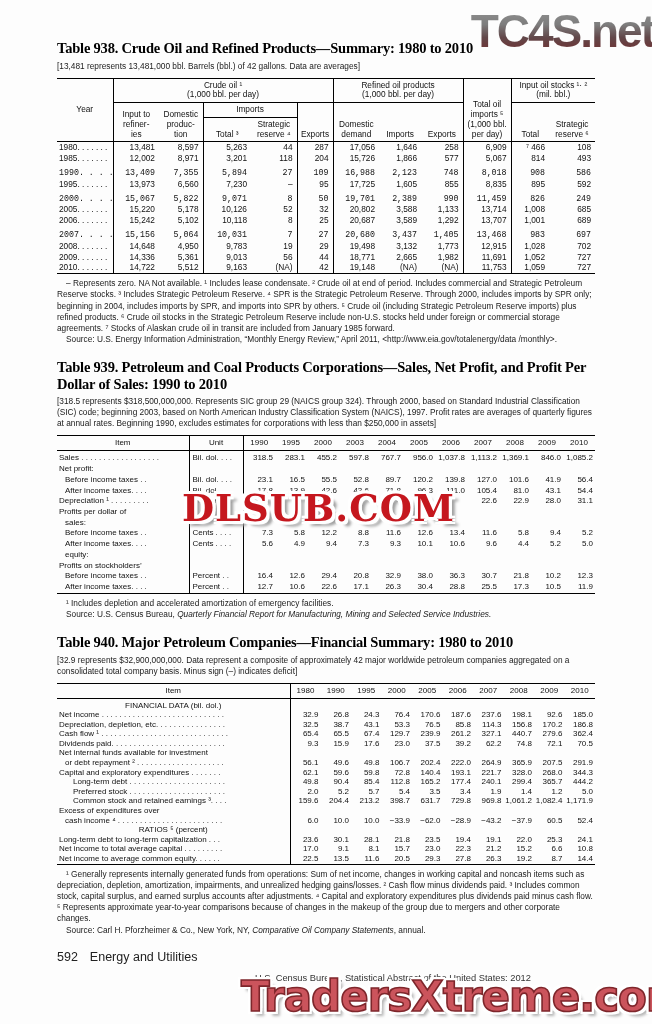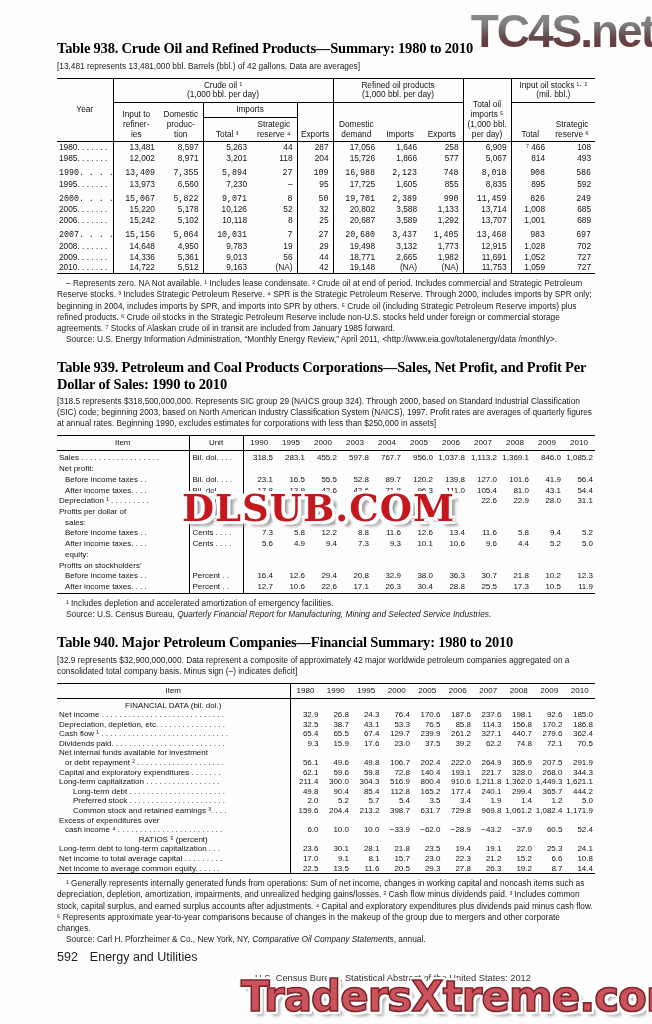--- a/index.html
+++ b/index.html
@@ -595,33 +595,20 @@
           <td class="num">59.8</td>
           <td class="num">72.8</td>
           <td class="num">140.4</td>
           <td class="num">193.1</td>
           <td class="num">221.7</td>
           <td class="num">328.0</td>
           <td class="num">268.0</td>
           <td class="num">344.3</td>
         </tr>
         <tr>
-          <td class="label br">Long-term capitalization  . . . . . . . . . . . . . . . . .</td>
-          <td class="num">211.4</td>
-          <td class="num">300.0</td>
-          <td class="num">304.3</td>
-          <td class="num">516.9</td>
-          <td class="num">800.4</td>
-          <td class="num">910.6</td>
-          <td class="num">1,211.8</td>
-          <td class="num">1,362.0</td>
-          <td class="num">1,449.3</td>
-          <td class="num">1,621.1</td>
-        </tr>
-        <tr>
           <td class="label br ind2">Long-term debt . . . . . . . . . . . . . . . . . . . . . .</td>
           <td class="num">49.8</td>
           <td class="num">90.4</td>
           <td class="num">85.4</td>
           <td class="num">112.8</td>
           <td class="num">165.2</td>
           <td class="num">177.4</td>
           <td class="num">240.1</td>
           <td class="num">299.4</td>
           <td class="num">365.7</td>

